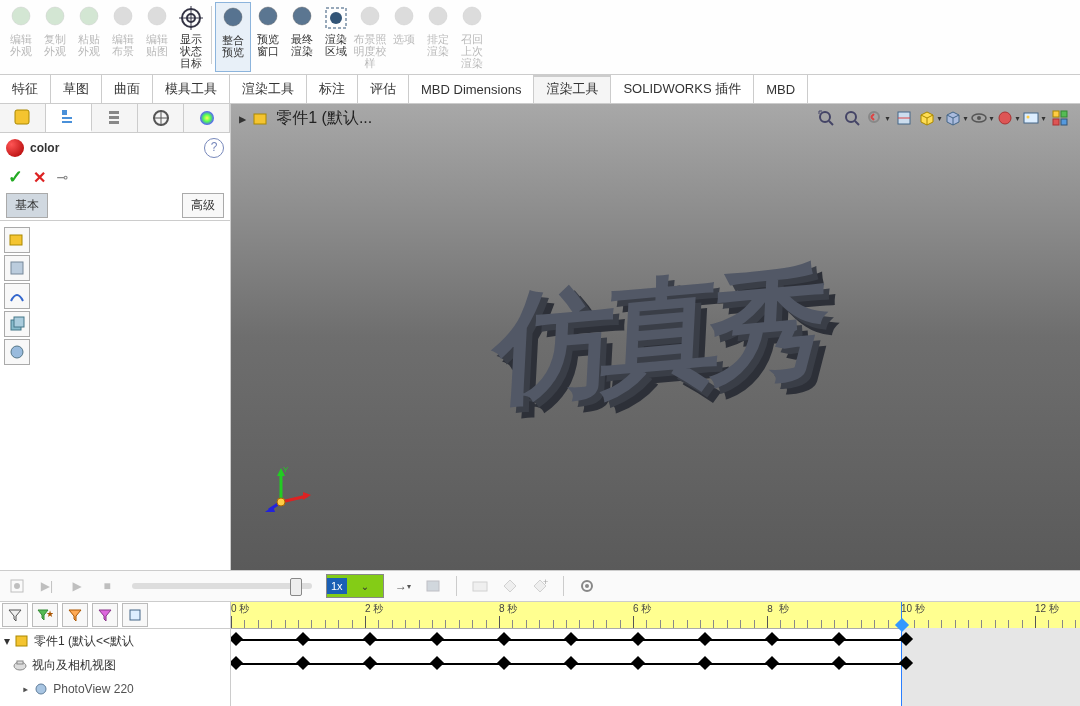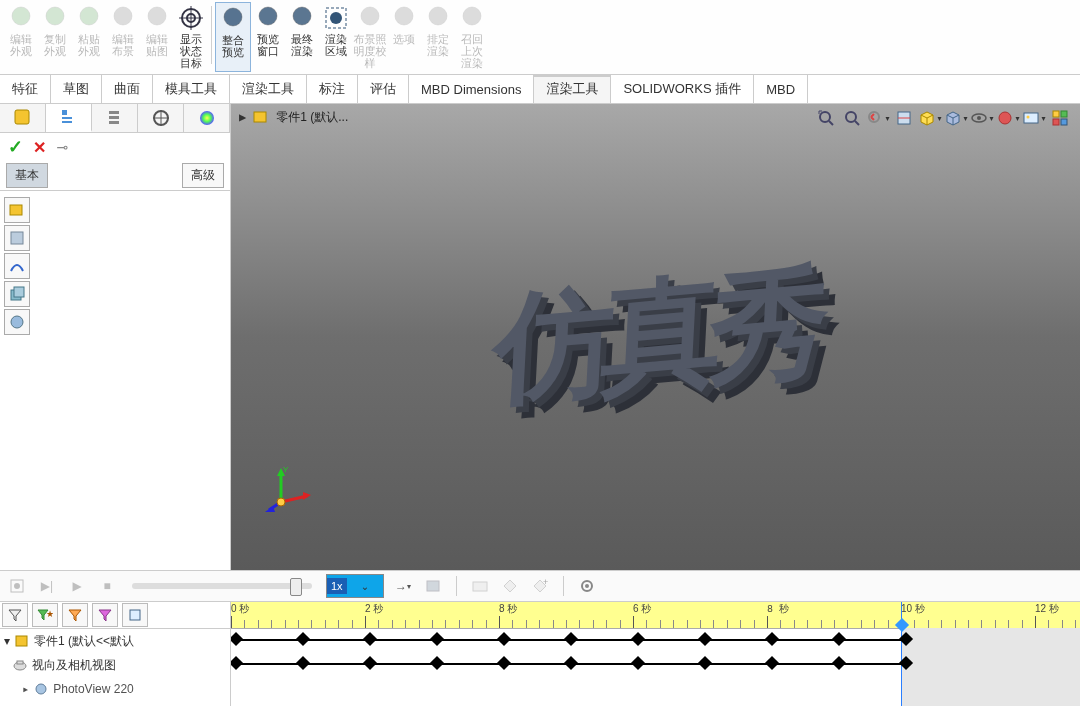--- a/index.html
+++ b/index.html
@@ -43,37 +43,37 @@
 .panel-sec{border-top:1px solid #ccc;padding:4px}
 .panel-sec .hdr{display:flex;align-items:center;gap:4px;font-weight:bold;padding:2px;cursor:pointer}
 .chev{width:12px;font-family:monospace}
 .geom-box{border:1px solid #6af;background:#def;height:160px;margin-left:28px;padding:2px;font-size:11px}
 .side-icons{position:absolute;left:0;top:0;width:28px;display:flex;flex-direction:column;gap:2px;padding-top:2px}
 .side-icons .sic{width:24px;height:24px;border:1px solid #aaa;background:#f8f8f8;display:flex;align-items:center;justify-content:center;cursor:pointer}
 .geom-wrap{position:relative;height:168px}
 
 
 .vp-head{position:absolute;top:4px;left:8px;display:flex;align-items:center;gap:6px;background:transparent}
-.vp-head .crumb{color:#222;font-size:12px}
+.vp-head .crumb{color:#222;font-size:16px}
 .vp-tools{position:absolute;top:2px;right:8px;display:flex;gap:2px;align-items:center}
 .vp-tool{width:24px;height:24px;display:flex;align-items:center;justify-content:center;cursor:pointer;border-radius:2px}
 .vp-tool .dd{font-size:8px;margin-left:1px}
 
 
 .threeD{position:absolute;left:50%;top:50%;transform:translate(-50%,-50%) rotate(-5deg) skewX(-8deg);display:flex;gap:0}
 .threeD span{font-size:120px;font-weight:900;color:#525866;text-shadow:6px 6px 0 #3a3e47,12px 12px 0 #2d3038;letter-spacing:-12px;font-family:"SimHei","Microsoft YaHei"}
 .triad{position:absolute;left:32px;bottom:58px;width:50px;height:50px}
 
 
 .playbar{height:30px;border-top:1px solid #ccc;background:#fafafa;display:flex;align-items:center;padding:0 6px;gap:8px}
 .pb-btn{width:22px;height:22px;display:flex;align-items:center;justify-content:center;cursor:pointer;color:#555}
 .pb-btn.disabled{opacity:.35}
 .slider{flex:0 0 180px;height:6px;background:#ddd;border-radius:3px;position:relative;margin:0 6px}
 .slider .thumb{position:absolute;right:10px;top:-5px;width:10px;height:16px;background:#eee;border:1px solid #888;border-radius:2px}
-.speed-sel{height:22px;border:1px solid #888;background:#0ea5e9;display:flex;align-items:center}
+.speed-sel{height:22px;border:1px solid #888;background:#84cc16;display:flex;align-items:center}
 .speed-sel .val{background:#1a5fb4;color:#fff;padding:2px 4px;font-size:11px}
 .speed-sel .dd{padding:0 14px;font-size:10px}
 .pb-sep{width:1px;height:20px;background:#ccc;margin:0 4px}
 
 
 .timeline{height:104px;border-top:1px solid #ccc;background:#fff;display:flex}
 .tl-left{width:230px;border-right:1px solid #ccc;background:#fff;display:flex;flex-direction:column}
 .tl-filter{height:26px;border-bottom:1px solid #ccc;display:flex;align-items:center;gap:4px;padding:0 2px}
 .tl-fbtn{width:24px;height:22px;border:1px solid #bbb;background:#f8f8f8;display:flex;align-items:center;justify-content:center;cursor:pointer}
 .tl-row{height:24px;display:flex;align-items:center;gap:4px;padding:0 4px;font-size:12px;overflow:hidden;white-space:nowrap}
@@ -279,20 +279,25 @@
               <circle cx="10" cy="10" r="7" fill="url(#g1)"></circle>
               <defs>
                 <radialGradient id="g1">
                   <stop offset="0" stop-color="#ff5"></stop>
                   <stop offset=".5" stop-color="#5f5"></stop>
                   <stop offset="1" stop-color="#55f"></stop>
                 </radialGradient>
               </defs>
             </svg>
           </div>
+      </div>
+      <div class="prop-head">
+        <div class="sphere"></div>
+        <div class="name">color</div>
+        <div class="help">?</div>
       </div>
       <div class="prop-actions">
         <span style="color:#2a2;font-size:18px;font-weight:bold;cursor:pointer">✓</span>
         <span style="color:#d22;font-size:16px;font-weight:bold;cursor:pointer">✕</span>
         <span style="color:#888;font-size:14px;cursor:pointer">⊸</span>
       </div>
       <div class="prop-mode">
         <div class="mbtn active">基本</div>
         <div class="mbtn">高级</div>
       </div>

